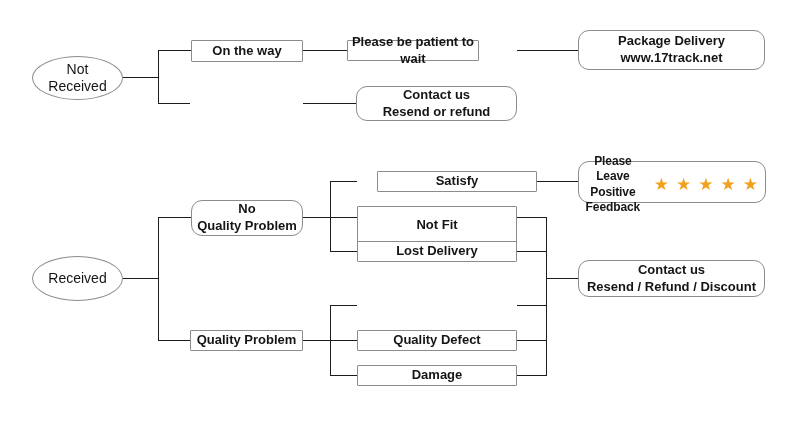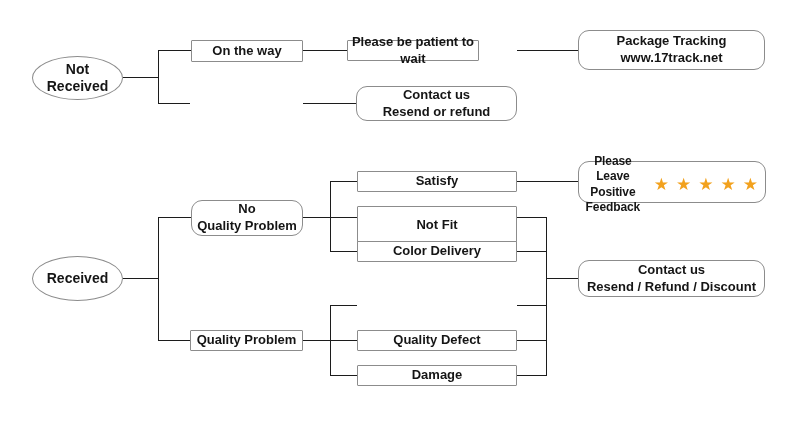--- a/index.html
+++ b/index.html
@@ -46,21 +46,21 @@
     box-sizing: border-box;
     background: #ffffff;
     border: 1px solid #8c8c8c;
     border-radius: 50%;
     display: flex;
     align-items: center;
     justify-content: center;
     text-align: center;
     color: #151515;
     font-size: 14px;
-    font-weight: 700;
+    font-weight: 400;
     line-height: 1.25;
     white-space: pre-line;
   }
   
   .node.feedback {
     flex-direction: row;
     justify-content: center;
     padding: 6px 0 1px 0;
   }
   .feedback-text {
@@ -125,44 +125,44 @@
     <span>Received</span>
   </div>
 
   <div class="node" style="left:191px;top:40px;width:112px;height:22px">
     <span>On the way</span>
   </div>
   <div class="node" style="left:347px;top:40px;width:132px;height:21px">
     <span>Please be patient to wait</span>
   </div>
   <div class="node big" style="left:578px;top:30px;width:187px;height:40px">
-    <span>Package Tracking
+    <span>Package Delivery
 www.17track.net</span>
   </div>
   <div class="node big" style="left:356px;top:86px;width:161px;height:35px">
     <span>Contact us
 Resend or refund</span>
   </div>
 
   <div class="node big" style="left:191px;top:200px;width:112px;height:36px">
     <span>No
 Quality Problem</span>
   </div>
   <div class="node" style="left:190px;top:330px;width:113px;height:21px">
     <span>Quality Problem</span>
   </div>
 
-  <div class="node" style="left:357px;top:171px;width:160px;height:21px">
+  <div class="node" style="left:377px;top:171px;width:160px;height:21px">
     <span>Satisfy</span>
   </div>
   <div class="node" style="left:357px;top:206px;width:160px;height:38px">
     <span>Not Fit</span>
   </div>
   <div class="node" style="left:357px;top:241px;width:160px;height:21px">
-    <span>Color Delivery</span>
+    <span>Lost Delivery</span>
   </div>
   <div class="node" style="left:357px;top:330px;width:160px;height:21px">
     <span>Quality Defect</span>
   </div>
   <div class="node" style="left:357px;top:365px;width:160px;height:21px">
     <span>Damage</span>
   </div>
 
   <div class="node big feedback" style="left:578px;top:161px;width:188px;height:42px">
     <span class="feedback-text">Please Leave Positive Feedback</span>

